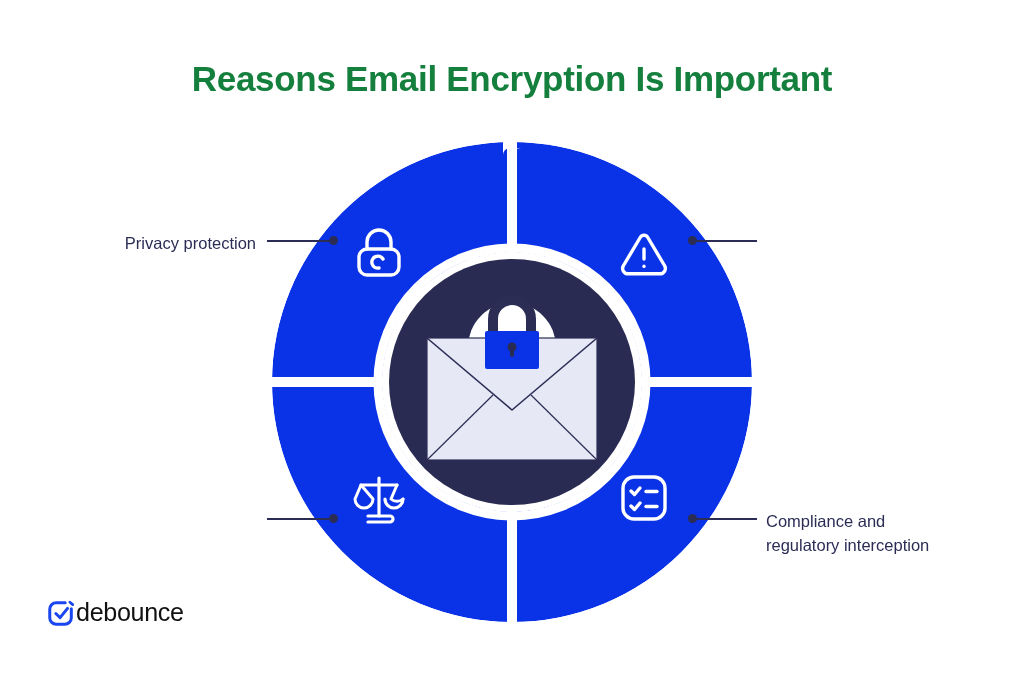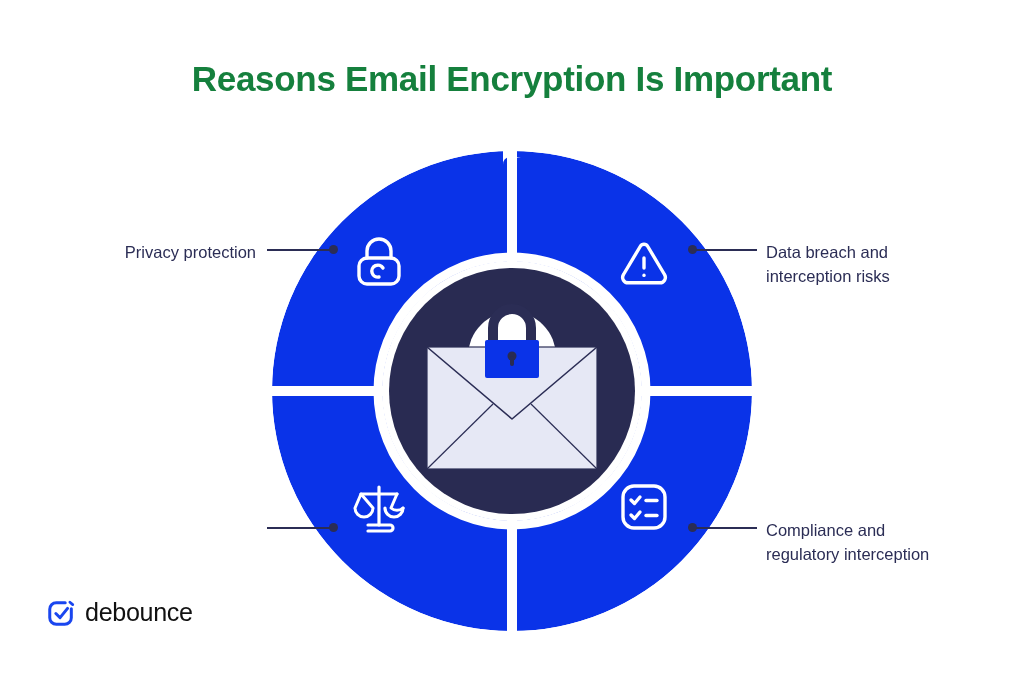--- a/index.html
+++ b/index.html
@@ -26,21 +26,21 @@
     font-weight: bold;
     letter-spacing: -0.3px;
     color: #15803d;
     line-height: 1.2;
   }
 
   
   #diagram {
     position: absolute;
     left: 0;
-    top: 17px;
+    top: 8px;
     width: 1024px;
     height: 568px;
   }
   #donut-svg {
     position: absolute;
     left: 272px;
     top: 134px;
     width: 480px;
     height: 480px;
   }
@@ -109,21 +109,20 @@
   .label.l-bl { top: 502px; }
   .label.l-br { top: 502px; }
 
   
   #logo {
     position: absolute;
     left: 46px;
     top: 598px;
     display: flex;
     align-items: center;
-    gap: 9px;
   }
   #logo-mark { width: 30px; height: 30px; display: block; }
   #logo-wordmark { height: 26px; display: block; }
 </style>
 </head>
 <body>
 
 <div id="page-title">Reasons Email Encryption Is Important</div>
 
 <div id="diagram">
@@ -225,22 +224,20 @@
   <div class="dot d-tr"></div>
 
   <div class="connector c-bl"></div>
   <div class="dot d-bl"></div>
 
   <div class="connector c-br"></div>
   <div class="dot d-br"></div>
 
   <div class="label left l-tl">Privacy protection</div>
 
-  <div class="label right l-tr">Data breach and
-interception risks</div>
 
 
   <div class="label right l-br">Compliance and
 regulatory interception</div>
 </div>
 
 <div id="logo">
   <svg id="logo-mark" viewBox="0 0 32 32">
     <path d="M 27 11.5 L 27 21 A 7 7 0 0 1 20 28 L 11 28 A 7 7 0 0 1 4 21
              L 4 12 A 7 7 0 0 1 11 5 L 20.5 5" fill="none" stroke="#1a46ef" stroke-width="3.2" stroke-linecap="round"></path>

